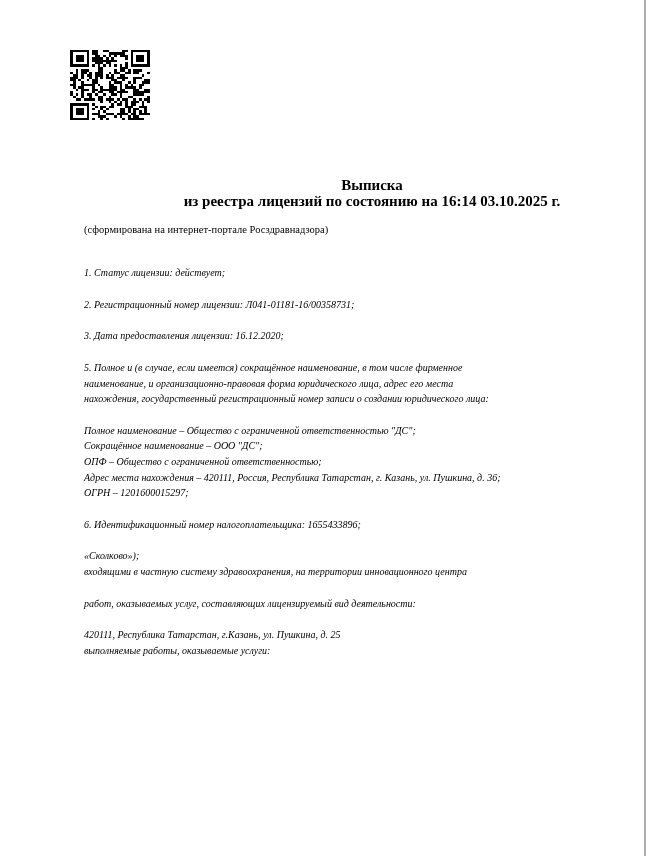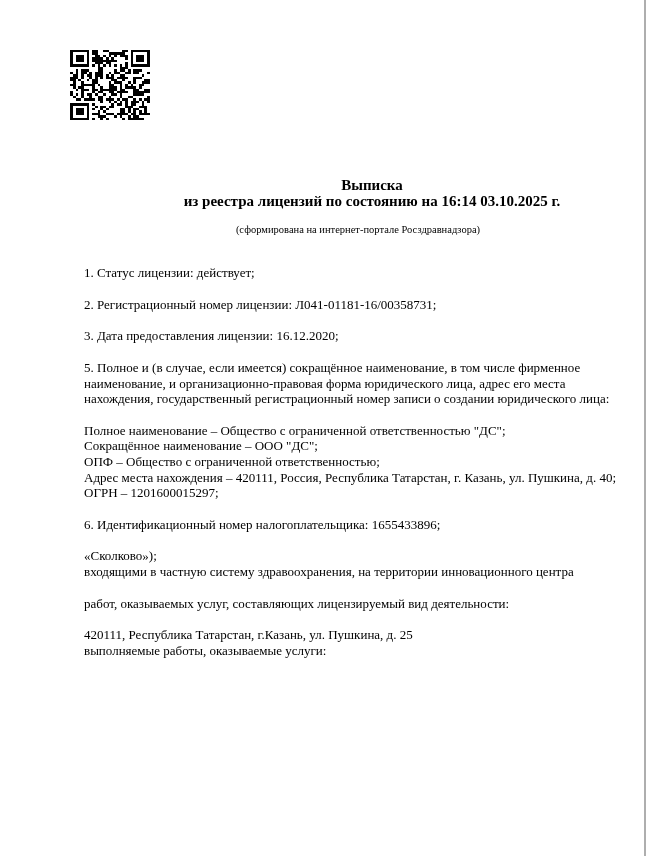--- a/index.html
+++ b/index.html
@@ -38,27 +38,28 @@
   .title-block {
     position: relative;
     left: 14px;
     text-align: center;
     font-weight: bold;
     font-size: 15px;
     line-height: 20px;
   }
   .subtitle {
     margin-top: 14px;
-    text-align: center;
+    text-align: left;
     font-size: 10.5px;
     line-height: 13px;
   }
   .body {
     margin-top: 29px;
-    font-size: 13px;
+    font-size: 10px;
+    font-style: italic;
   }
   .para { margin: 0 0 16px 0; }
   .line { line-height: 15.6px; white-space: nowrap; }
 </style>
 </head>
 <body>
 
 <div class="page">
 
   <div class="page-edge-right"></div>
@@ -428,21 +429,21 @@
       <div class="para">
         <div class="line">5. Полное и (в случае, если имеется) сокращённое наименование, в том числе фирменное</div>
         <div class="line">наименование, и организационно-правовая форма юридического лица, адрес его места</div>
         <div class="line">нахождения, государственный регистрационный номер записи о создании юридического лица:</div>
       </div>
 
       <div class="para">
         <div class="line">Полное наименование – Общество с ограниченной ответственностью "ДС";</div>
         <div class="line">Сокращённое наименование – ООО "ДС";</div>
         <div class="line">ОПФ – Общество с ограниченной ответственностью;</div>
-        <div class="line">Адрес места нахождения – 420111, Россия, Республика Татарстан, г. Казань, ул. Пушкина, д. 40;</div>
+        <div class="line">Адрес места нахождения – 420111, Россия, Республика Татарстан, г. Казань, ул. Пушкина, д. 36;</div>
         <div class="line">ОГРН – 1201600015297;</div>
       </div>
 
       <div class="para">
         <div class="line">6. Идентификационный номер налогоплательщика: 1655433896;</div>
       </div>
 
       <div class="para">
         <div class="line">«Сколково»);</div>
         <div class="line">входящими в частную систему здравоохранения, на территории инновационного центра</div>

